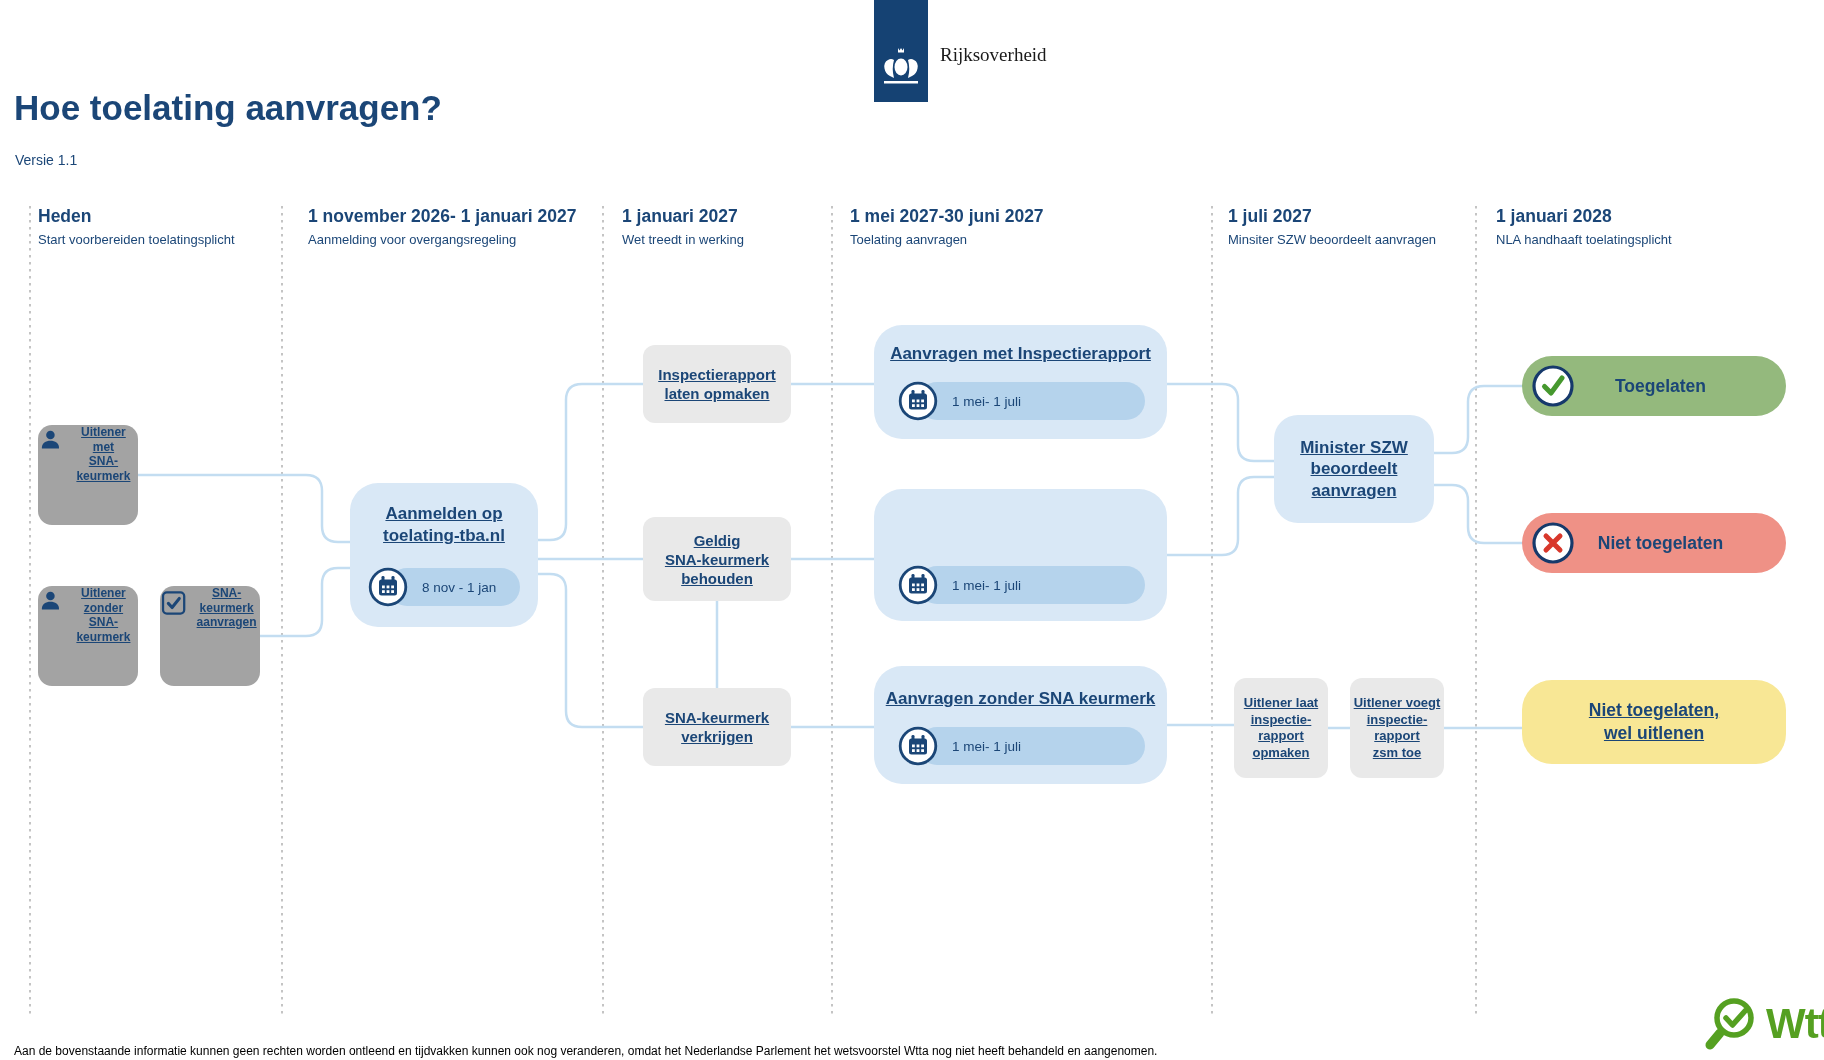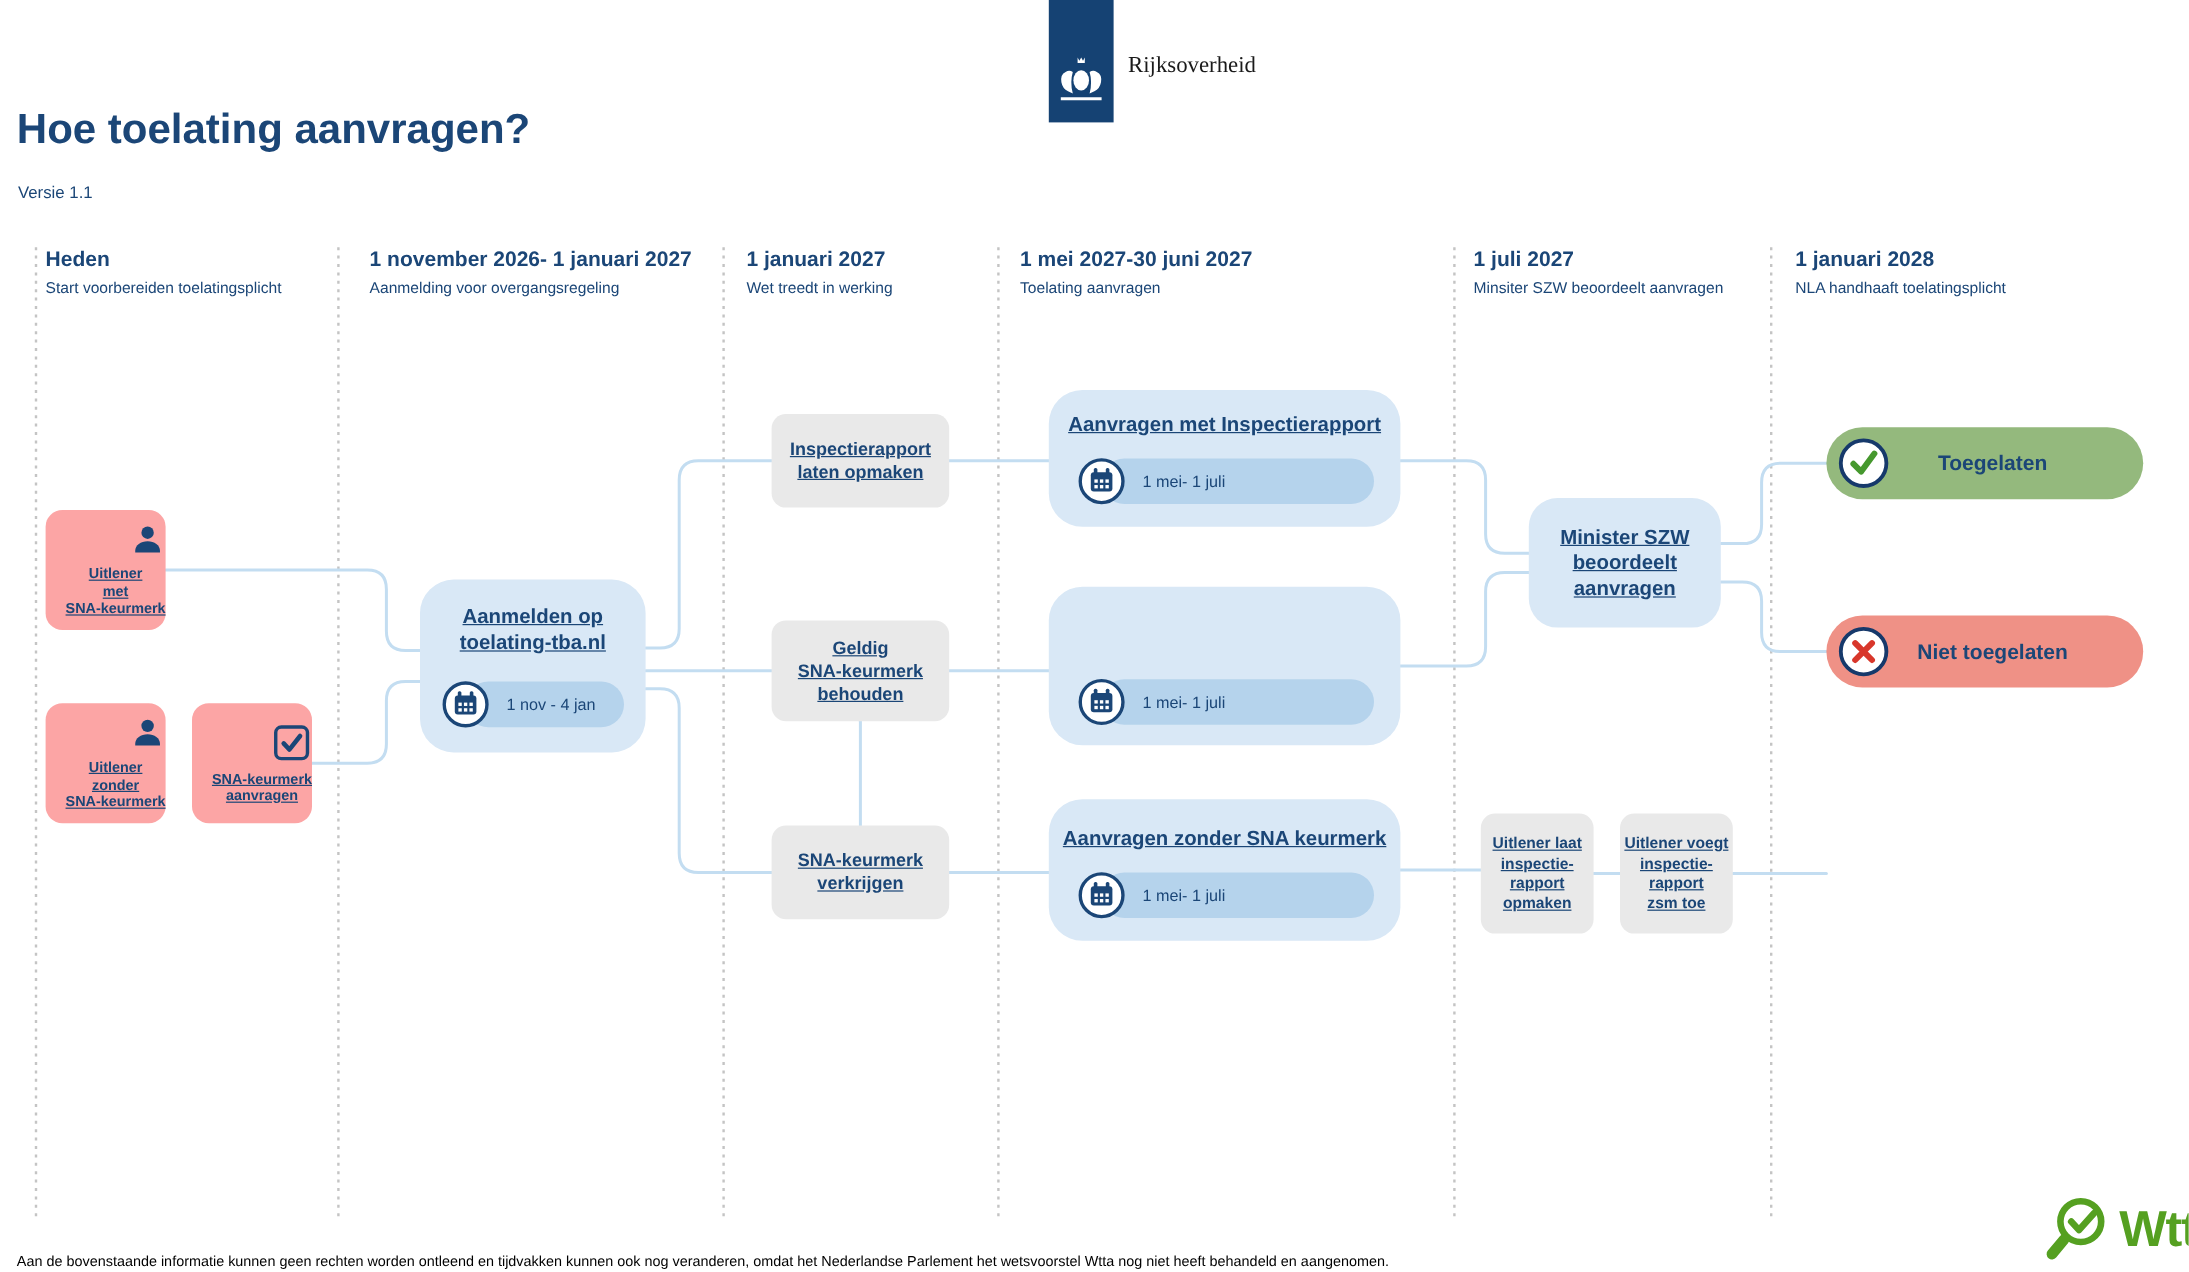--- a/index.html
+++ b/index.html
@@ -13,22 +13,22 @@
             font-size:19px;color:#1a1a1a;}
   .title{position:absolute;left:14px;top:88px;margin:0;font-size:35px;font-weight:700;color:#1b4677;}
   .version{position:absolute;left:15px;top:152px;font-size:14px;color:#1b4677;}
   
   .col-head{position:absolute;top:206px;}
   .col-title{font-size:17.5px;font-weight:700;line-height:20px;}
   .col-sub{margin-top:6px;font-size:13px;line-height:15px;}
   
   .pre{white-space:pre-line;text-decoration:underline;}
   .box{position:absolute;box-sizing:border-box;}
-  .gray{background:#fca5a5;border-radius:14px;display:flex;flex-direction:column;
-        align-items:flex-end;justify-content:center;gap:6px;text-align:center;}
+  .gray{background:#a3a3a3;border-radius:14px;display:flex;flex-direction:row;
+        align-items:flex-start;justify-content:center;gap:6px;text-align:center;}
   .gray .lbl{font-size:12px;font-weight:600;line-height:14.5px;}
   .graymd{background:#e9e9e9;border-radius:12px;display:flex;align-items:center;justify-content:center;
           text-align:center;font-weight:700;font-size:15px;line-height:19px;}
   .graych{background:#e9e9e9;border-radius:12px;display:flex;align-items:center;justify-content:center;
           text-align:center;font-weight:700;font-size:13px;line-height:16.5px;}
   .blue{background:#d9e8f6;border-radius:28px;}
   .bb-title{text-align:center;font-weight:700;font-size:17px;line-height:21.5px;}
   .date-row{position:absolute;height:40px;}
   .date-pill{position:absolute;left:20px;right:0;top:1px;bottom:1px;background:#b5d3ec;border-radius:19px;
              display:flex;align-items:center;padding-left:34px;font-size:13.5px;}
@@ -147,21 +147,21 @@
     </svg>
     <div class="lbl pre">SNA-keurmerk
 aanvragen</div>
   </div>
 
   <div class="box blue" style="left:350px;top:483px;width:188px;height:144px;">
     <div class="bb-title pre" style="padding-top:20px;">Aanmelden op
 toelating-tba.nl</div>
     <div class="date-row" style="left:18px;right:18px;bottom:20px;">
       <div class="date-pill">
-        <span>1 nov - 4 jan</span>
+        <span>8 nov - 1 jan</span>
       </div>
       <svg class="cal" viewBox="0 0 40 40">
         <circle cx="20" cy="20" r="17.8" fill="#fff" stroke="#1b4677" stroke-width="2.8"></circle>
         <g fill="#1b4677">
           <rect x="13.5" y="9" width="3" height="6" rx="1.3"></rect>
             <rect x="23.5" y="9" width="3" height="6" rx="1.3"></rect>
           <rect x="11" y="12.5" width="18" height="16" rx="2.5"></rect>
         </g>
         <g fill="#ffffff">
           <rect x="14" y="18.5" width="2.8" height="2.8"></rect>
@@ -279,20 +279,22 @@
   </div>
 
   <div class="pill" style="left:1522px;top:513px;width:264px;height:60px;background:#ef9186;">
     <svg class="picon" viewBox="0 0 44 44">
       <circle cx="22" cy="22" r="19" fill="#fff" stroke="#16396b" stroke-width="3.2"></circle>
       <path d="M15 15 L29 29 M29 15 L15 29" fill="none" stroke="#d8372b" stroke-width="5" stroke-linecap="round"></path>
     </svg>
     <div class="plabel">Niet toegelaten</div>
   </div>
 
+  <div class="box yellow pre" style="left:1522px;top:680px;width:264px;height:84px;">Niet toegelaten,
+wel uitlenen</div>
 
   <div class="disclaimer">Aan de bovenstaande informatie kunnen geen rechten worden ontleend en tijdvakken kunnen ook nog veranderen, omdat het Nederlandse Parlement het wetsvoorstel Wtta nog niet heeft behandeld en aangenomen.</div>
 
   <div class="wtta">
     <svg width="64" height="64" viewBox="0 0 64 64">
       <circle cx="34" cy="26" r="17" fill="#fff" stroke="#55a021" stroke-width="5.5"></circle>
       <line x1="20" y1="41" x2="10" y2="53" stroke="#55a021" stroke-width="9" stroke-linecap="round"></line>
       <path d="M26 26 l6.5 7 L45 19" fill="none" stroke="#55a021" stroke-width="5.5" stroke-linecap="round" stroke-linejoin="round"></path>
     </svg>
     <span class="wtta-text">Wtta</span>

